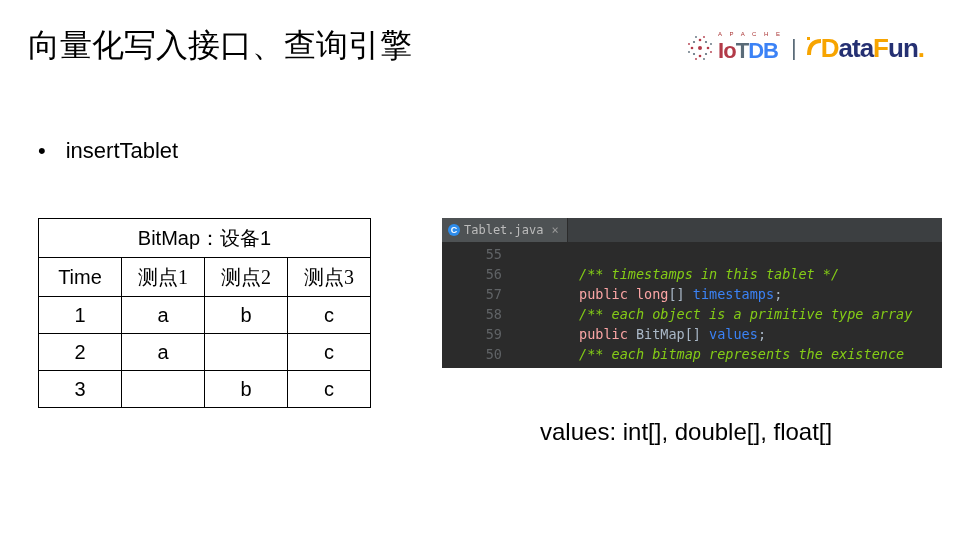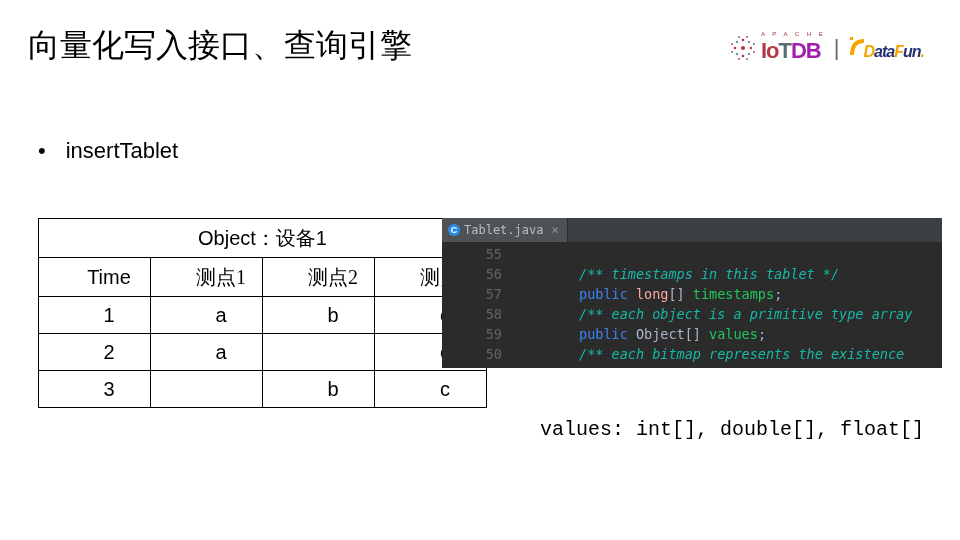--- a/index.html
+++ b/index.html
@@ -48,31 +48,30 @@
     font-size: 6px;
     font-weight: 400;
     letter-spacing: 3px;
     display:block;
     line-height: 4px;
     margin-bottom: 2px;
     color:#a33;
   }
   .iotdb-io { color:#b23a48; }
   .iotdb-t  { color:#5a6b78; }
-  .iotdb-db { color:#a21caf; }
+  .iotdb-db { color:#3b82f6; }
   .sep {
     font-size: 22px;
     color:#5a6b78;
     padding: 0 2px;
   }
   .datafun {
     font-family: Arial, sans-serif;
     font-weight: 700;
-    font-style: italic;
-    font-size: 16px;
+    font-size: 26px;
     letter-spacing: -1px;
   }
   .df-swoosh {
     display:inline-block;
     margin-right:-2px;
   }
   .df-d { color:#f7a400; }
   .df-ata { color:#253072; }
   .df-f { color:#f7a400; }
   .df-un { color:#253072; }
@@ -106,21 +105,21 @@
     font-weight: 400;
     text-align: center;
     padding: 0;
   }
   table.tablet th.header-row {
     height: 38px;
     font-weight: 400;
   }
   table.tablet .col-time { width: 82px; }
   table.tablet .col-m    { width: 82px; font-family: Liberation Serif, serif; }
-  table.tablet td { height: 36px; padding-left: 29px; }
+  table.tablet td { height: 36px; }
   table.tablet tr.colhead td { height: 38px; }
 
   .code-block {
     position: absolute;
     left: 442px;
     top: 218px;
     width: 500px;
     background: #2b2b2b;
     font-family: Menlo, Consolas, monospace;
     font-size: 13.5px;
@@ -165,32 +164,31 @@
     width: 34px;
     text-align: right;
     color: #606366;
     padding-right: 12px;
     user-select: none;
   }
   .code-lines {
     padding: 2px 0 4px 0;
   }
   .code-row { white-space: pre; color:#a9b7c6;padding-left:26px; }
-  .tok-comment { color:#14b8a6; font-style: italic; }
-  .tok-kw { color:#3b82f6; }
+  .tok-comment { color:#84cc16; font-style: italic; }
+  .tok-kw { color:#fca5a5; }
   .tok-type { color:#a9b7c6; }
-  .tok-ident { color:#22c55e; }
+  .tok-ident { color:#3b82f6; }
   .tok-long { color:#fca5a5; }
 
   .values-note {
     position: absolute;
     left: 540px;
     top: 418px;
-    font-size: 20px;
-    font-family: Liberation Mono, monospace;
+    font-size: 24px;
   }
 </style>
 </head>
 <body>
 
 <div class="title">向量化写入接口、查询引擎</div>
 
 <div class="logos">
   <span class="iotdb">
     <span class="iotdb-mark">
@@ -234,21 +232,21 @@
 
 <div class="bullet-row">
   <span class="bullet-dot">•</span>
   <span>insertTablet</span>
 </div>
 
 <div class="tablet-block">
   <table class="tablet">
     <tbody>
         <tr>
-          <th class="header-row" colspan="4">Object：设备1</th>
+          <th class="header-row" colspan="4">BitMap：设备1</th>
         </tr>
     <tr class="colhead">
       <td class="col-time">Time</td>
       <td class="col-m">测点1</td>
       <td class="col-m">测点2</td>
       <td class="col-m">测点3</td>
     </tr>
     <tr>
       <td>1</td>
       <td>a</td>
@@ -277,18 +275,18 @@
       <span class="tab-icon">C</span>
       <span>Tablet.java</span>
       <span class="tab-close">×</span>
     </div>
   </div>
   <div class="code-lines" id="code-lines">
       <div class="code-row"><span class="gutter">55</span><span></span></div>
       <div class="code-row"><span class="gutter">56</span><span><span>        </span><span class="tok-comment">/** timestamps in this tablet */</span></span></div>
       <div class="code-row"><span class="gutter">57</span><span><span>        </span><span class="tok-kw">public </span><span class="tok-long">long</span><span class="tok-type">[] </span><span class="tok-ident">timestamps</span><span class="tok-type">;</span></span></div>
       <div class="code-row"><span class="gutter">58</span><span><span>        </span><span class="tok-comment">/** each object is a primitive type array</span></span></div>
-      <div class="code-row"><span class="gutter">59</span><span><span>        </span><span class="tok-kw">public </span><span class="tok-type">Object[] </span><span class="tok-ident">values</span><span class="tok-type">;</span></span></div>
+      <div class="code-row"><span class="gutter">59</span><span><span>        </span><span class="tok-kw">public </span><span class="tok-type">BitMap[] </span><span class="tok-ident">values</span><span class="tok-type">;</span></span></div>
       <div class="code-row"><span class="gutter">50</span><span><span>        </span><span class="tok-comment">/** each bitmap represents the existence </span></span></div>
     </div>
 </div>
 
 <div class="values-note">values: int[], double[], float[]</div>
 
 </body></html>

